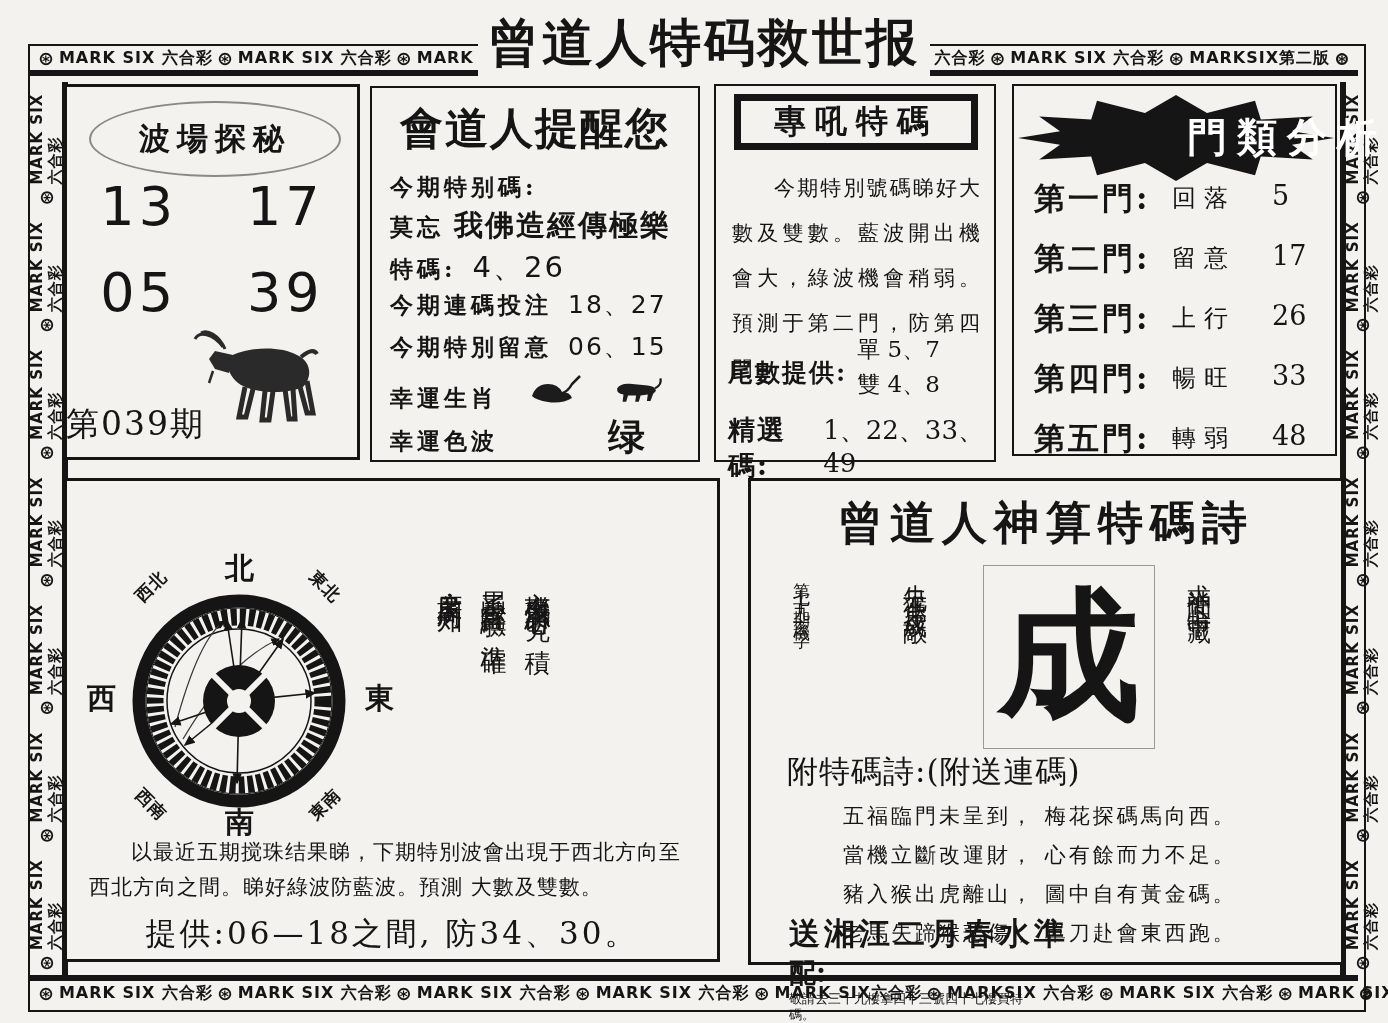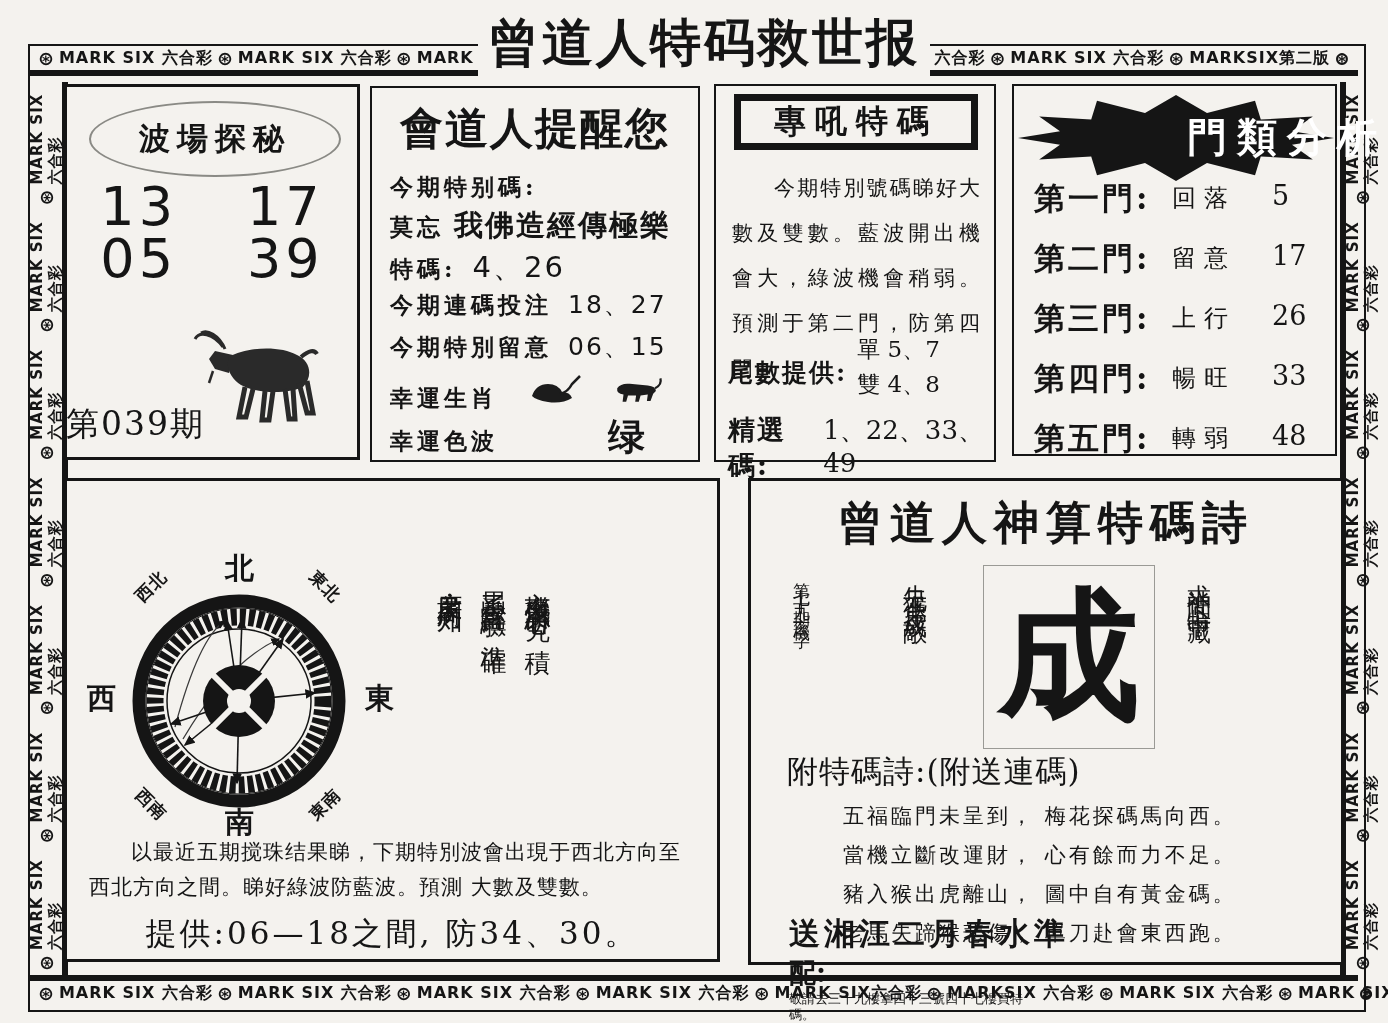--- a/index.html
+++ b/index.html
@@ -230,21 +230,21 @@
   </div>
 
   <div class="panel" style="left:64px;top:84px;width:296px;height:376px;">
     <div class="oval">
         <span>波場探秘</span>
       </div>
     <div class="bignums" style="top:88px;">
       <span>13</span>
       <span>17</span>
     </div>
-    <div class="bignums" style="top:140px;">
+    <div class="bignums" style="top:174px;">
       <span>05</span>
       <span>39</span>
     </div>
     <svg class="abs" style="left:118px;top:238px;" width="150" height="110" viewBox="0 0 150 110">
       <path d="M38,22 C28,8 14,6 10,14 M40,24 C34,10 22,4 16,8" stroke="#2a2a2a" fill="none" stroke-width="3"></path>
       <path d="M30,26 L48,30 L44,48 L30,44 L24,34 Z" fill="#2a2a2a"></path>
       <path d="M28,46 l-4,12" stroke="#2a2a2a" stroke-width="2.5" fill="none"></path>
       <path d="M44,32 C60,22 95,20 112,30 C126,36 128,52 118,62 C100,70 70,68 56,60 C46,54 40,42 44,32 Z" fill="#2a2a2a"></path>
       <path d="M60,62 L54,92 L61,92 L68,64 M100,64 L104,94 L110,94 L108,64 M80,66 L77,95 L84,95 L88,66 M114,58 L122,88 L128,88 L122,56" stroke="#2a2a2a" stroke-width="5" fill="none"></path>
       <path d="M116,32 q12,-10 16,-3" stroke="#2a2a2a" stroke-width="4" fill="none"></path>

